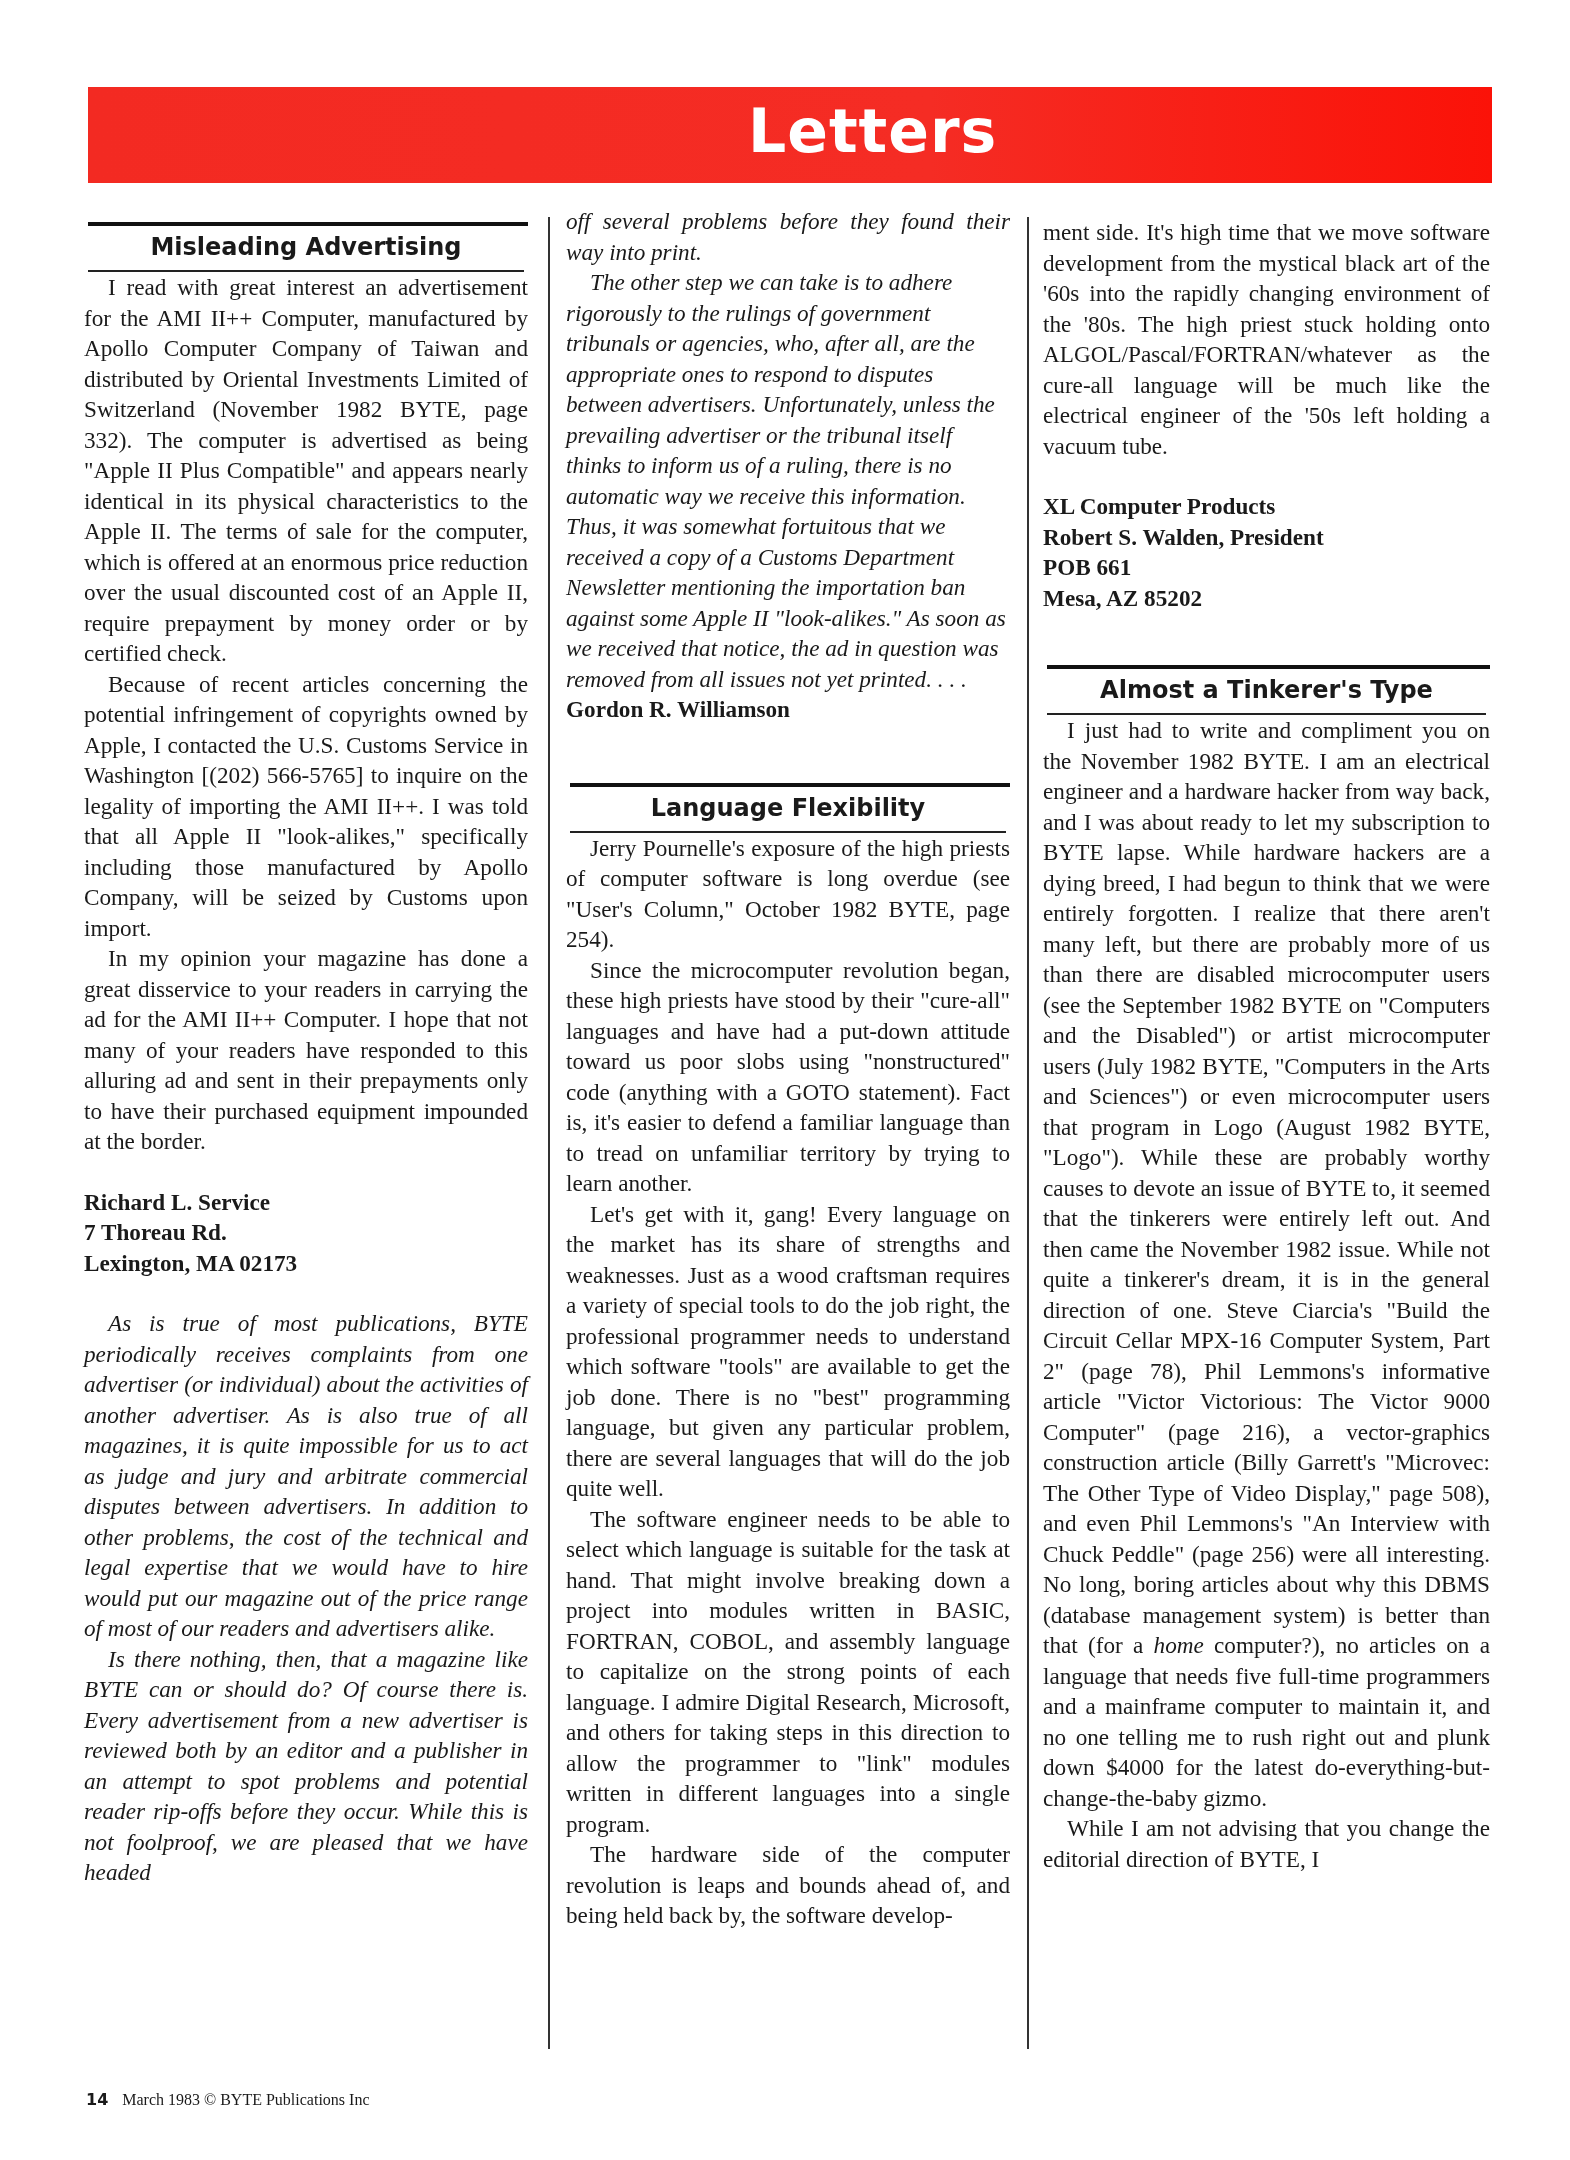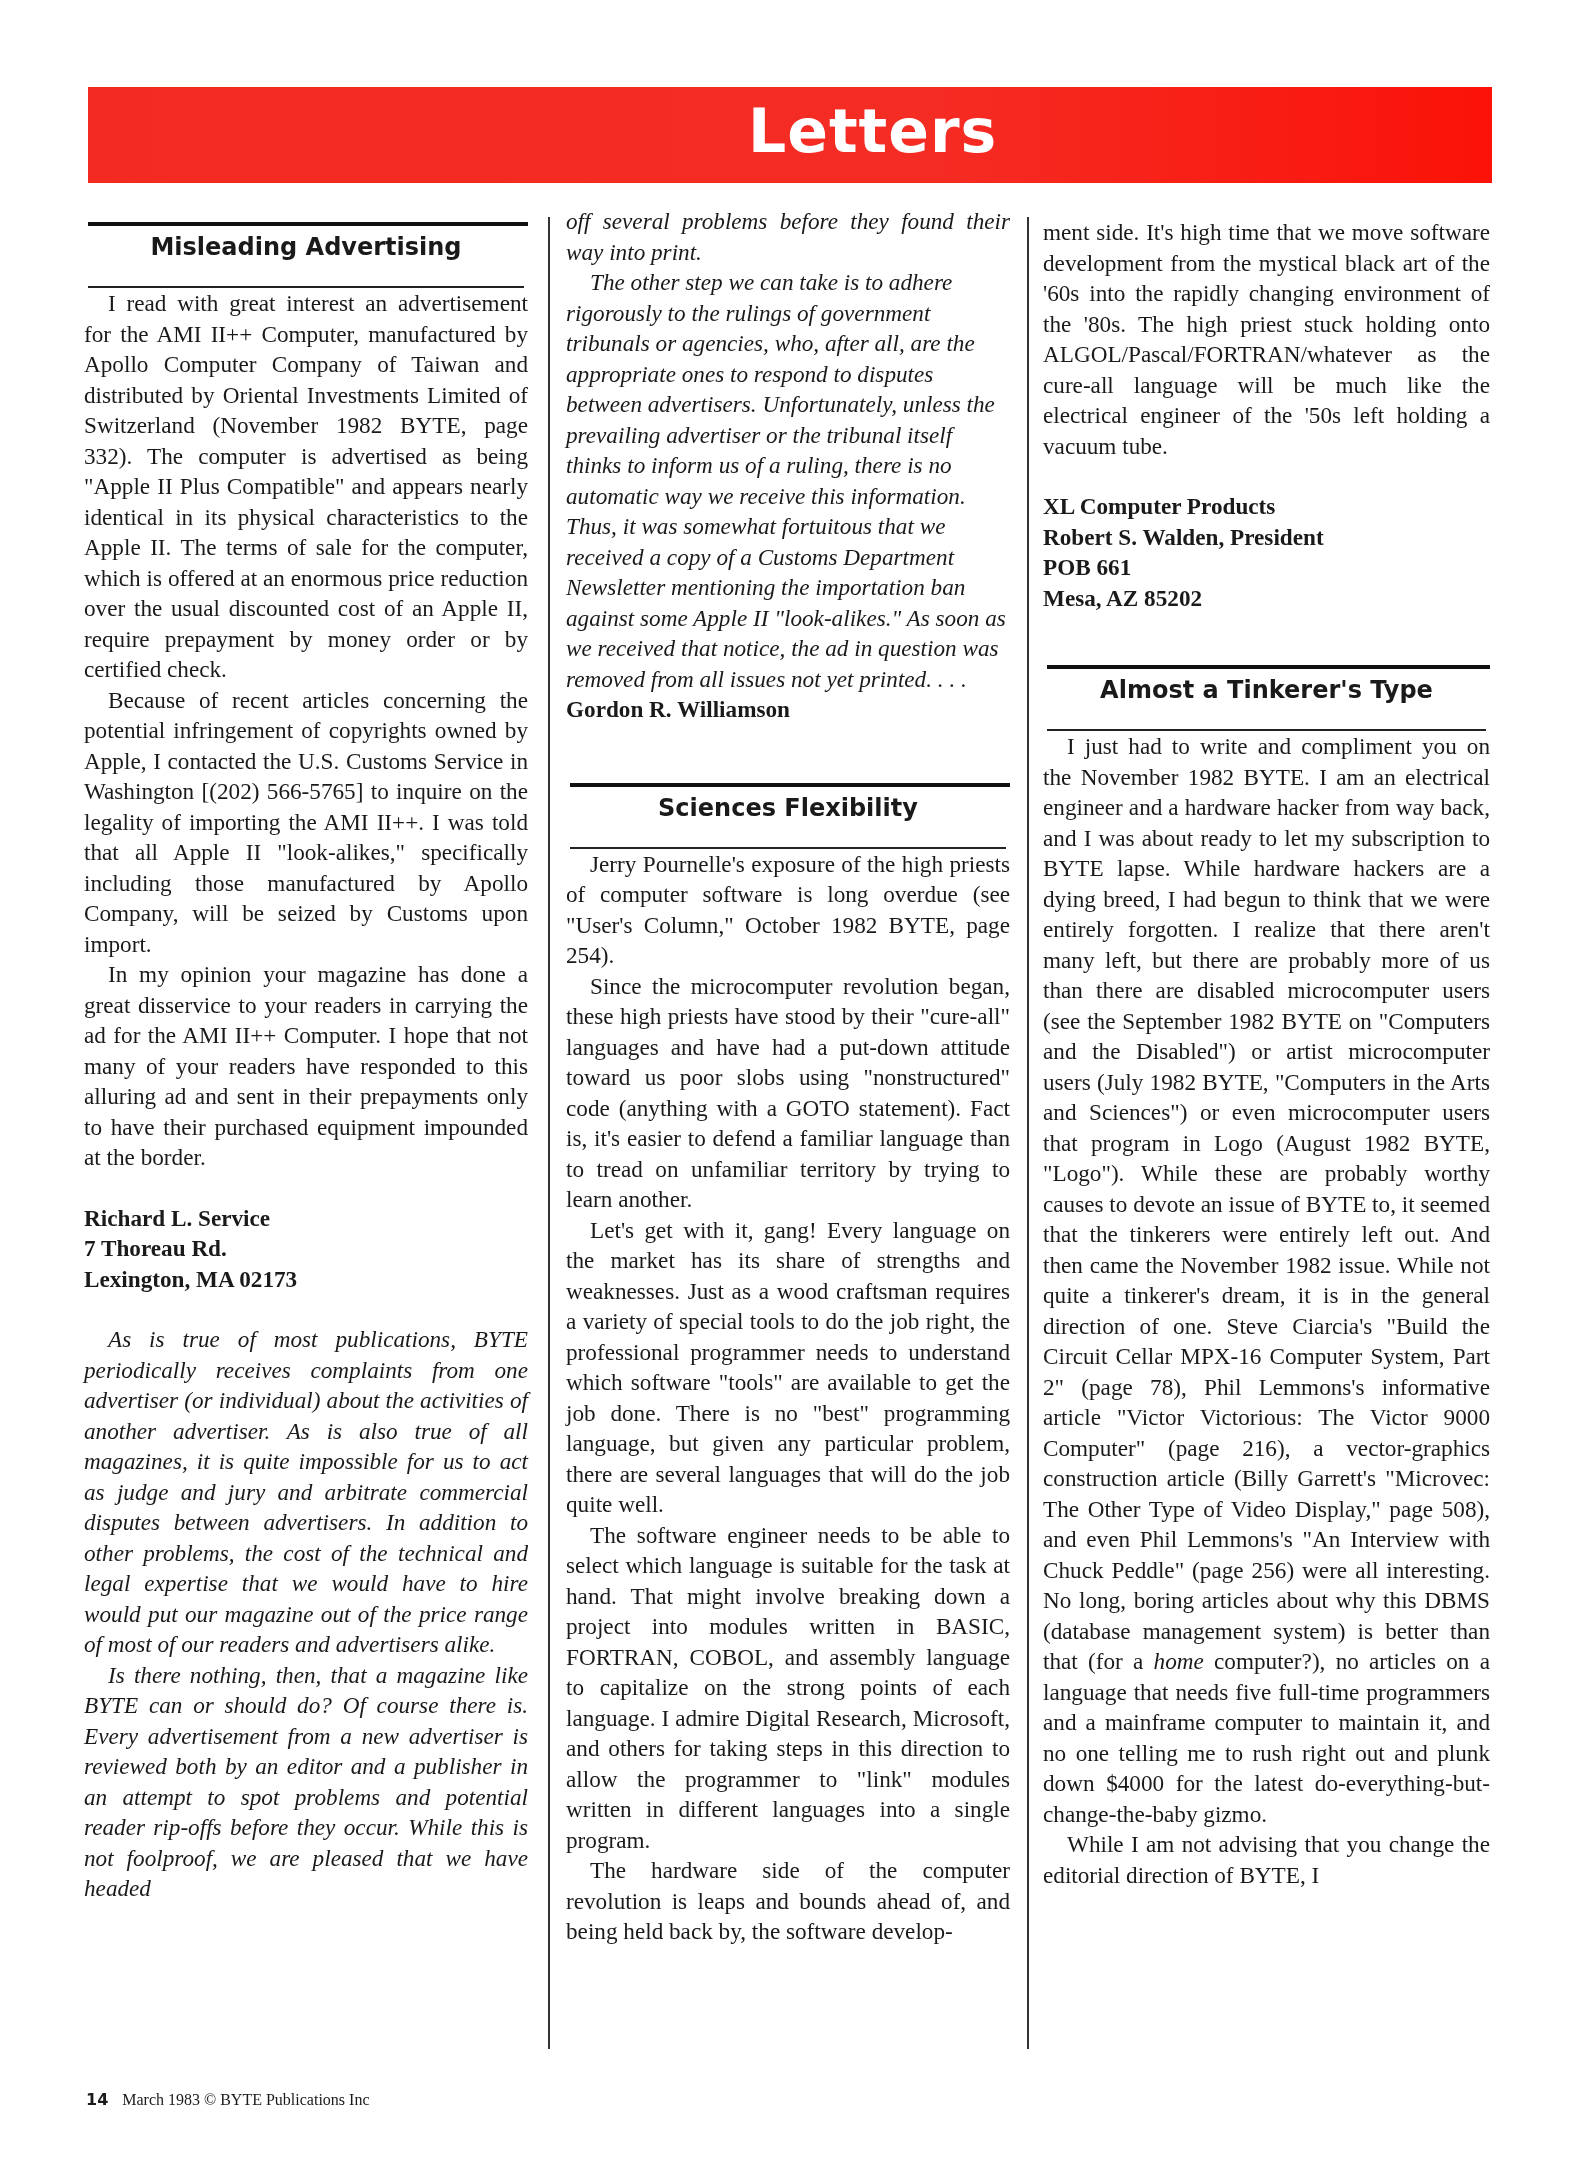--- a/index.html
+++ b/index.html
@@ -9,21 +9,21 @@
             background:linear-gradient(90deg,#f32a22 0%,#f52c24 60%,#fb1208 100%); }
   .banner-title { position:absolute; left:660px; top:4px; font-family:"DejaVu Sans","Liberation Sans",sans-serif;
             font-weight:bold; font-size:60px; color:#ffffff; letter-spacing:1px; line-height:80px; }
   .col { position:absolute; top:222px; font-size:23.2px; line-height:30.5px; text-align:justify; }
   .col1 { left:84px; width:444px; }
   .col2 { left:566px; width:444px; top:206px; }
   .col3 { left:1043px; width:447px; top:217px; }
   .divider { position:absolute; width:2px; background:#333; }
   .heading { margin:0; position:relative; text-align:center;
              font-family:"DejaVu Sans","Liberation Sans",sans-serif; font-weight:bold; font-size:24px;
-             line-height:26px; padding:12px 0 28px 0; }
+             line-height:26px; padding:12px 0 12px 0; }
   .heading::before { content:""; position:absolute; left:4px; right:0; top:0; height:4px; background:#111; }
   .heading::after { content:""; position:absolute; left:4px; right:4px; bottom:0; height:2px; background:#222; }
   p { margin:0; text-indent:24px; }
   p.noindent { text-indent:0; }
   .ital { font-style:italic; }
   .sigblock { margin-top:30px; }
   .sigblock div { font-weight:bold; line-height:30.5px; }
   .gap { height:61px; }
   .footer { position:absolute; left:86px; top:2090px; font-size:16px; }
   .footer .pg { font-family:"DejaVu Sans","Liberation Sans",sans-serif; font-weight:bold; font-size:16px; margin-right:10px; }
@@ -50,21 +50,21 @@
   </div>
   <div style="height:30px"></div>
   <p class="ital">As is true of most publications, BYTE periodically receives complaints from one advertiser (or individual) about the activities of another advertiser. As is also true of all magazines, it is quite impossible for us to act as judge and jury and arbitrate commercial disputes between advertisers. In addition to other problems, the cost of the technical and legal expertise that we would have to hire would put our magazine out of the price range of most of our readers and advertisers alike.</p>
   <p class="ital">Is there nothing, then, that a magazine like BYTE can or should do? Of course there is. Every advertisement from a new advertiser is reviewed both by an editor and a publisher in an attempt to spot problems and potential reader rip-offs before they occur. While this is not foolproof, we are pleased that we have headed</p>
 </div>
 
 <div class="col col2">
   <p class="ital noindent">off several problems before they found their way into print.</p>
   <p class="ital" style="text-align:left;"><span>The other step we can take is to adhere rigorously to the rulings of government tribunals or agencies, who, after all, are the appropriate ones to respond to disputes between advertisers. Unfortunately, unless the prevailing advertiser or the tribunal itself thinks to inform us of a ruling, there is no automatic way we receive this information. Thus, it was somewhat fortuitous that we received a copy of a Customs Department Newsletter mentioning the importation ban against some Apple II "look-alikes." As soon as we received that notice, the ad in question was removed from all issues not yet printed. . . .</span> <b style="font-style:normal">Gordon R. Williamson</b></p>
   <div class="gap" style="height:58px"></div>
-  <h2 class="heading">Sciences Flexibility</h2>
+  <h2 class="heading">Language Flexibility</h2>
   <p>Jerry Pournelle's exposure of the high priests of computer software is long overdue (see "User's Column," October 1982 BYTE, page 254).</p>
   <p>Since the microcomputer revolution began, these high priests have stood by their "cure-all" languages and have had a put-down attitude toward us poor slobs using "nonstructured" code (anything with a GOTO statement). Fact is, it's easier to defend a familiar language than to tread on unfamiliar territory by trying to learn another.</p>
   <p>Let's get with it, gang! Every language on the market has its share of strengths and weaknesses. Just as a wood craftsman requires a variety of special tools to do the job right, the professional programmer needs to understand which software "tools" are available to get the job done. There is no "best" programming language, but given any particular problem, there are several languages that will do the job quite well.</p>
   <p>The software engineer needs to be able to select which language is suitable for the task at hand. That might involve breaking down a project into modules written in BASIC, FORTRAN, COBOL, and assembly language to capitalize on the strong points of each language. I admire Digital Research, Microsoft, and others for taking steps in this direction to allow the programmer to "link" modules written in different languages into a single program.</p>
   <p>The hardware side of the computer revolution is leaps and bounds ahead of, and being held back by, the software develop-</p>
 </div>
 
 <div class="col col3">
   <p class="noindent">ment side. It's high time that we move software development from the mystical black art of the '60s into the rapidly changing environment of the '80s. The high priest stuck holding onto ALGOL/Pascal/FORTRAN/whatever as the cure-all language will be much like the electrical engineer of the '50s left holding a vacuum tube.</p>
   <div class="sigblock">

